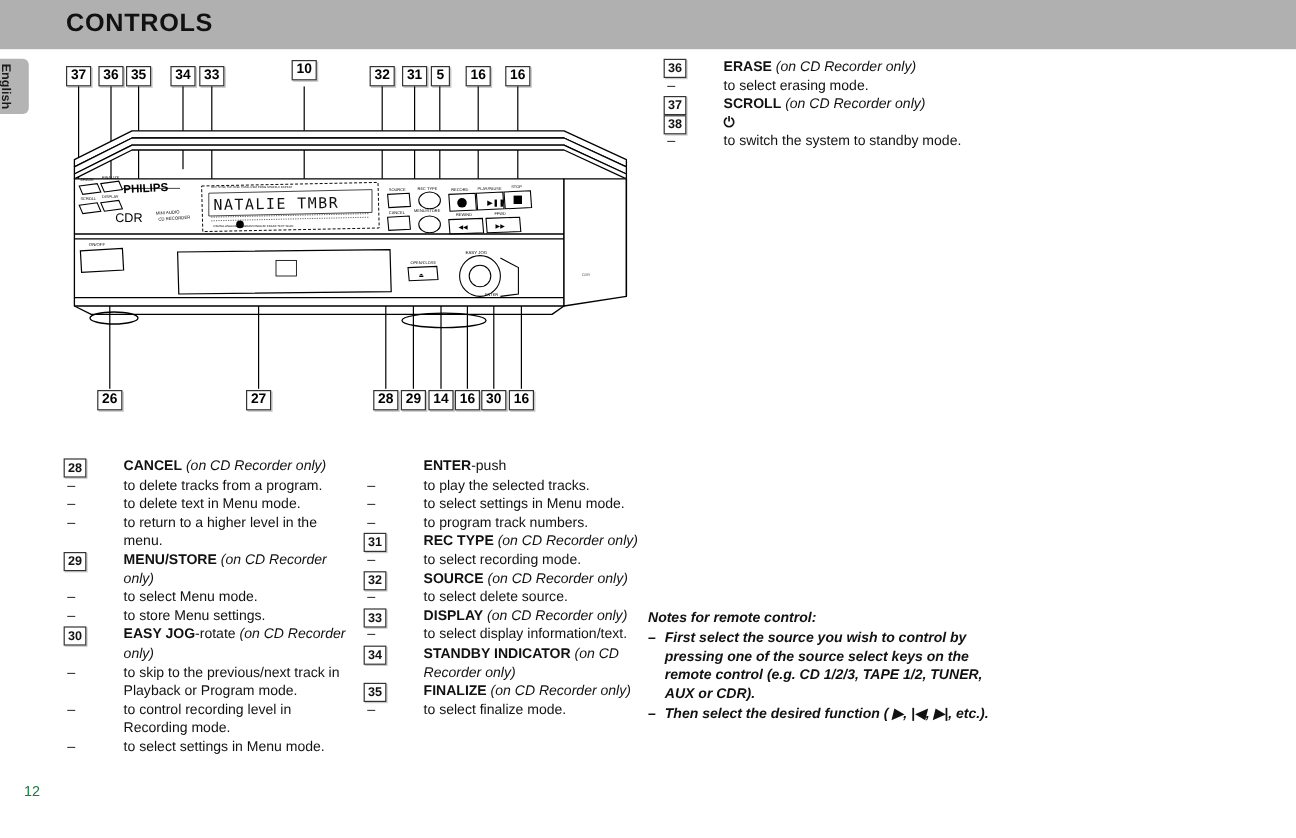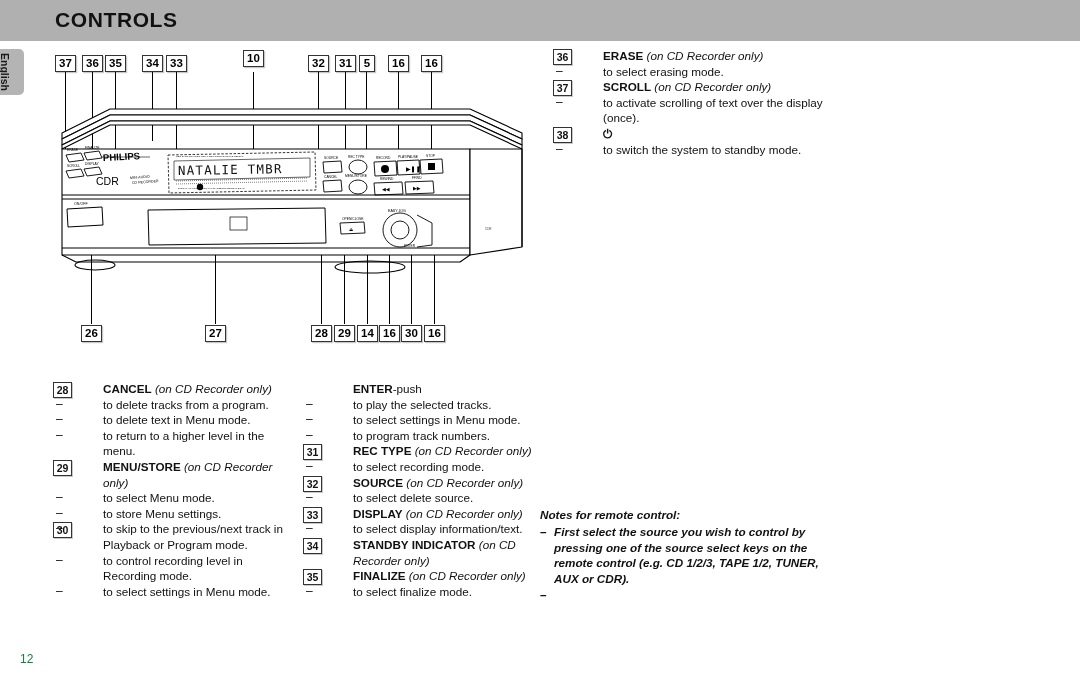--- a/index.html
+++ b/index.html
@@ -266,20 +266,21 @@
     <div class="entry">
       <span class="dash">–</span>
       <span class="txt">to select Menu mode.</span>
     </div>
     <div class="entry">
       <span class="dash">–</span>
       <span class="txt">to store Menu settings.</span>
     </div>
     <div class="entry">
       <span class="num">30</span>
+      <span class="txt"><span class="hd">EASY JOG</span><span class="reg">-rotate</span><span class="it">  (on CD Recorder only)</span></span>
     </div>
     <div class="entry">
       <span class="dash">–</span>
       <span class="txt">to skip to the previous/next track in Playback or Program mode.</span>
     </div>
     <div class="entry">
       <span class="dash">–</span>
       <span class="txt">to control recording level in Recording mode.</span>
     </div>
     <div class="entry">
@@ -348,33 +349,32 @@
     <div class="entry">
       <span class="dash">–</span>
       <span class="txt">to select erasing mode.</span>
     </div>
     <div class="entry">
       <span class="num">37</span>
       <span class="txt"><span class="hd">SCROLL</span><span class="it">  (on CD Recorder only)</span></span>
     </div>
     <div class="entry">
       <span class="dash">–</span>
-      <span class="txt">to activate scrolling of text over the display (once).</span>
     </div>
     <div class="entry">
       <span class="num">38</span>
       <span class="txt"><span class="hd">⏻</span></span>
     </div>
     <div class="entry">
       <span class="dash">–</span>
       <span class="txt">to switch the system to standby mode.</span>
     </div>
   </div>
 
 <div class="col col-d notes">
   <span class="ntitle">Notes for remote control:</span>
   <div id="notes-list">
       <div class="nrow"><span class="dash">–</span><span>First select the source you wish to control by pressing one of the source select keys on the remote control (e.g.  CD 1/2/3, TAPE 1/2, TUNER, AUX or CDR).</span></div>
-      <div class="nrow"><span class="dash">–</span></div>
+      <div class="nrow"><span class="dash">–</span><span>Then select the desired function ( ▶,  |◀,  ▶|,  etc.).</span></div>
     </div>
 </div>
 
 <div class="pageno">12</div>
 
 </body></html>

